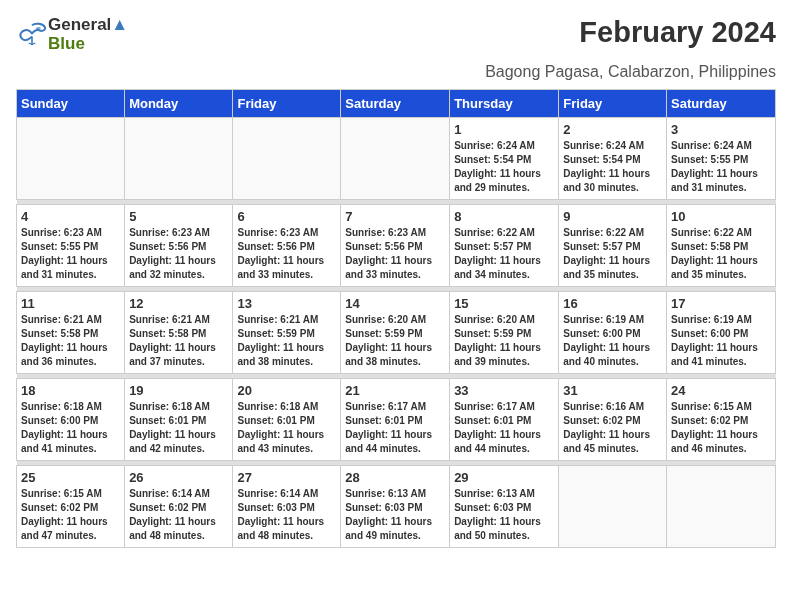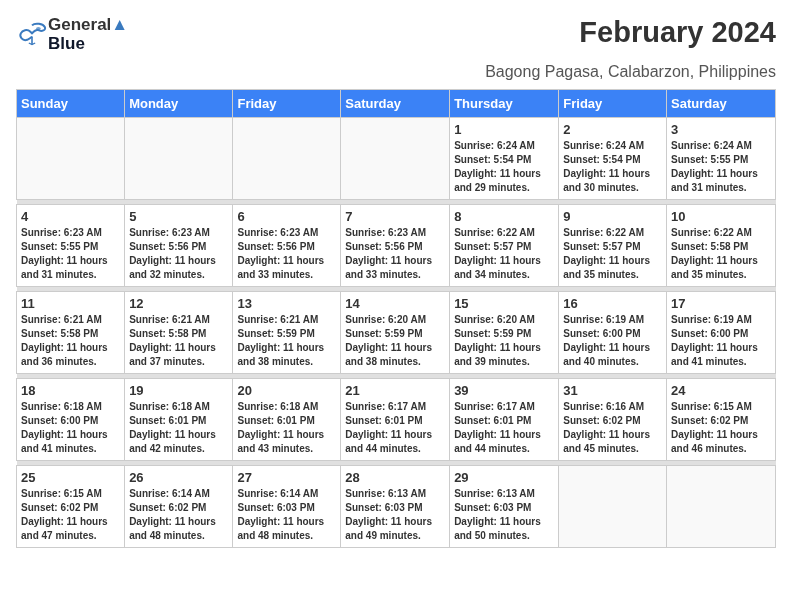--- a/index.html
+++ b/index.html
@@ -36,21 +36,21 @@
       font-size: 16px;
       color: #555;
       margin-top: 14px;
     }
     .calendar {
       width: 100%;
       border-collapse: collapse;
       margin-top: 8px;
     }
     .calendar th {
-      background-color: #3b82f6;
+      background-color: #1d4ed8;
       color: #fff;
       font-size: 13px;
       font-weight: bold;
       padding: 6px 4px;
       text-align: left;
       border: 1px solid #ccc;
     }
     .calendar td {
       vertical-align: top;
       border: 1px solid #ccc;
@@ -83,21 +83,21 @@
   <div class="header-logo">
     <div class="logo">
       <svg class="logo-bird" viewBox="0 0 40 40">
         <path d="M20 8 C24 4, 34 6, 36 10 C38 14, 32 16, 28 14 C26 13, 24 14, 22 16 L20 18 L18 16 C14 12, 8 14, 6 18 C4 22, 8 28, 14 26 C18 24, 20 22, 20 22" fill="none" stroke="#3a7abf" stroke-width="2.5"></path>
         <path d="M20 22 L20 32" stroke="#3a7abf" stroke-width="2"></path>
         <path d="M16 30 L20 32 L24 30" stroke="#3a7abf" stroke-width="1.5" fill="none"></path>
         <ellipse cx="28" cy="12" rx="3" ry="2" fill="#3a7abf" opacity="0.7"></ellipse>
       </svg>
       <div>
         <div style="font-size:17px;font-weight:bold;color:#333;line-height:1.1">General<span style="color:#3a7abf;">▲</span></div>
-        <div style="font-size:17px;font-weight:bold;color:#0f172a;line-height:1.1">Blue</div>
+        <div style="font-size:17px;font-weight:bold;color:#4d7c0f;line-height:1.1">Blue</div>
       </div>
     </div>
     <div class="title-section">
       <div class="main-title">February 2024</div>
       <div class="subtitle">Bagong Pagasa, Calabarzon, Philippines</div>
     </div>
   </div>
 
   <table class="calendar">
     <thead>
@@ -210,21 +210,21 @@
       </td>
           <td>
         <span class="day-number">20</span>
         <span class="day-info">Sunrise: 6:18 AM<br>Sunset: 6:01 PM<br>Daylight: 11 hours and 43 minutes.</span>
       </td>
           <td>
         <span class="day-number">21</span>
         <span class="day-info">Sunrise: 6:17 AM<br>Sunset: 6:01 PM<br>Daylight: 11 hours and 44 minutes.</span>
       </td>
           <td>
-        <span class="day-number">39</span>
+        <span class="day-number">33</span>
         <span class="day-info">Sunrise: 6:17 AM<br>Sunset: 6:01 PM<br>Daylight: 11 hours and 44 minutes.</span>
       </td>
           <td>
         <span class="day-number">31</span>
         <span class="day-info">Sunrise: 6:16 AM<br>Sunset: 6:02 PM<br>Daylight: 11 hours and 45 minutes.</span>
       </td>
           <td>
         <span class="day-number">24</span>
         <span class="day-info">Sunrise: 6:15 AM<br>Sunset: 6:02 PM<br>Daylight: 11 hours and 46 minutes.</span>
       </td>

